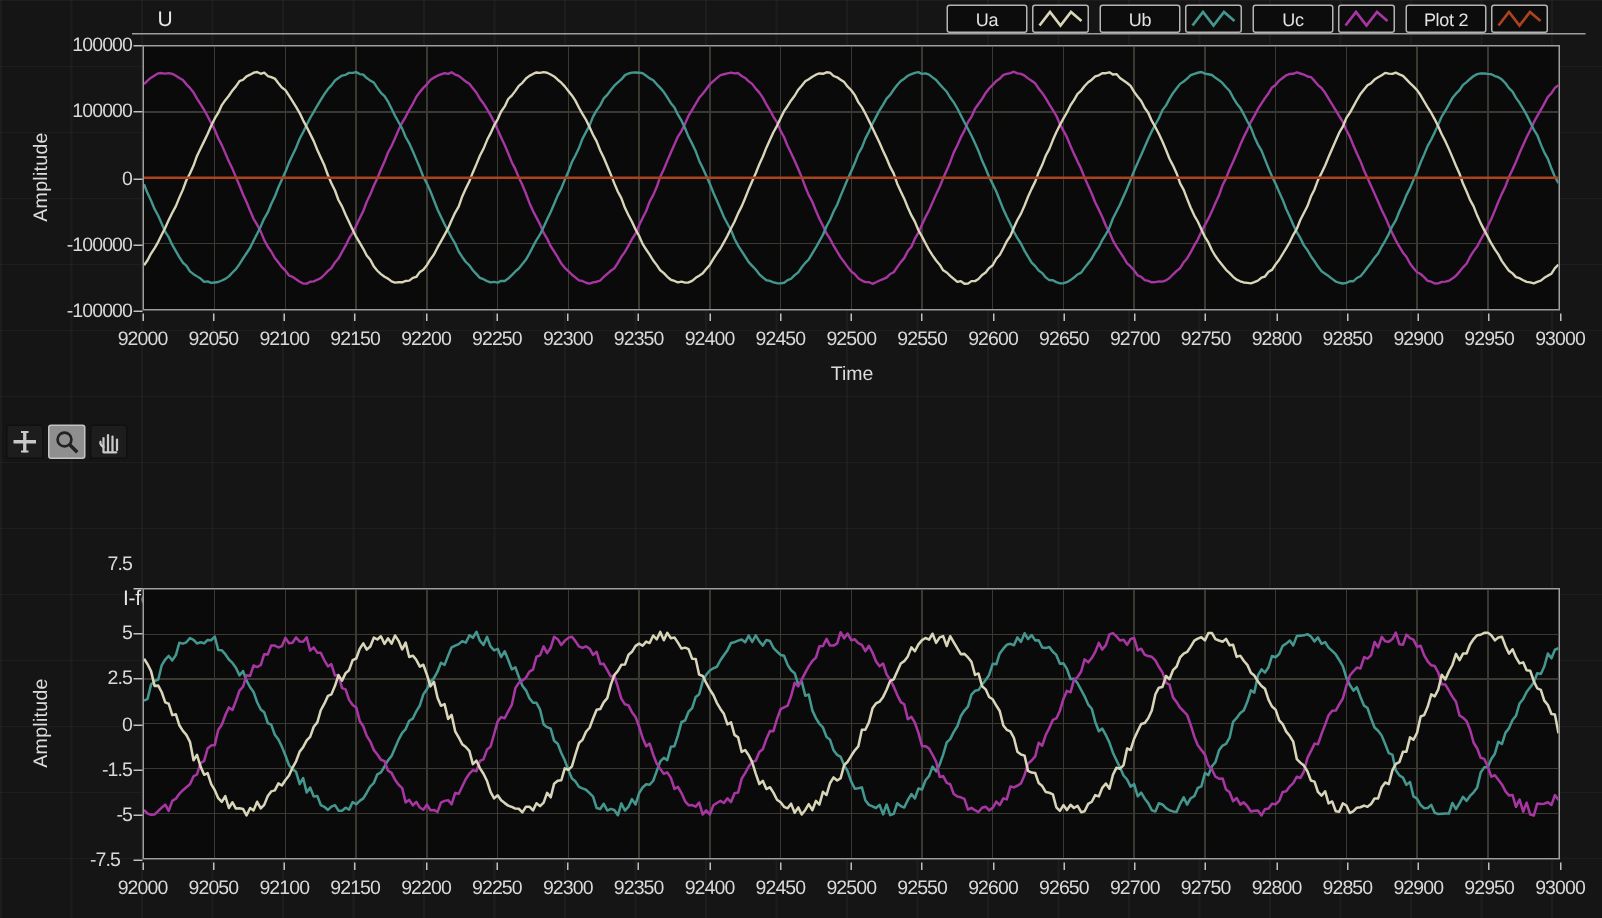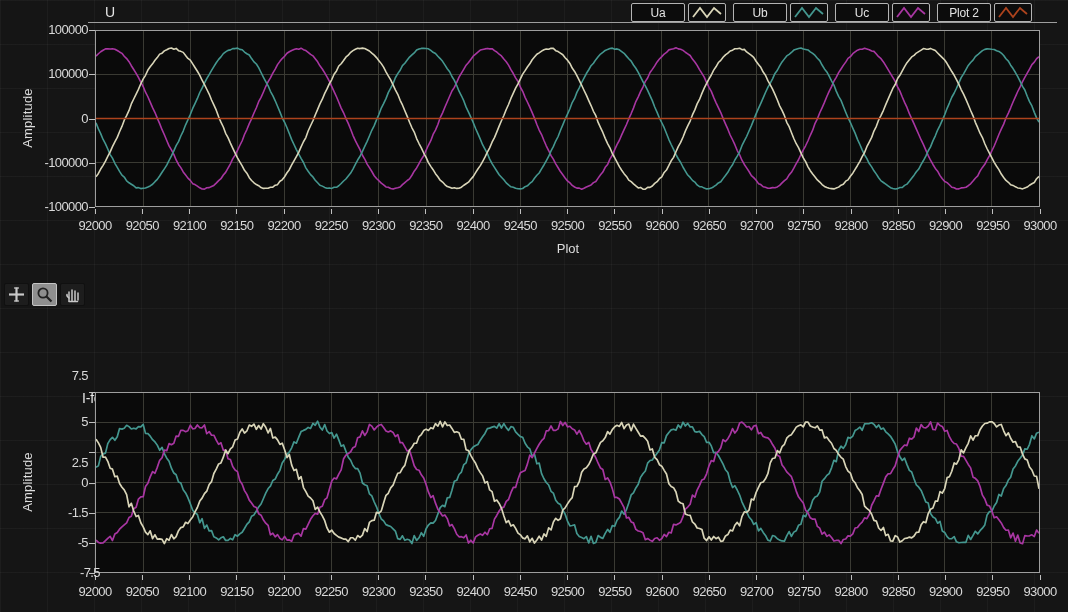--- a/index.html
+++ b/index.html
@@ -123,21 +123,21 @@
           <line x1="0" x2="945" y1="132.75" y2="132.75"></line>
         </g>
         <polyline points="0.0,25.4 2.4,23.0 4.7,21.0 7.1,19.5 9.5,18.1 11.8,17.9 14.2,18.3 16.5,17.9 18.9,18.4 21.3,19.7 23.6,21.2 26.0,22.6 28.3,25.5 30.7,27.9 33.1,31.0 35.4,35.1 37.8,38.9 40.2,42.8 42.5,47.0 44.9,51.7 47.3,56.2 49.6,61.9 52.0,66.5 54.3,71.9 56.7,77.5 59.1,82.5 61.4,88.1 63.8,93.7 66.2,99.8 68.5,104.9 70.9,110.7 73.2,116.2 75.6,120.3 78.0,124.8 80.3,130.4 82.7,135.0 85.0,138.2 87.4,142.6 89.8,145.7 92.1,148.8 94.5,151.1 96.9,154.4 99.2,155.3 101.6,156.9 104.0,158.6 106.3,159.8 108.7,159.9 111.0,158.6 113.4,158.4 115.8,157.3 118.1,156.2 120.5,153.9 122.9,151.3 125.2,149.4 127.6,145.6 129.9,143.0 132.3,138.6 134.7,134.3 137.0,129.4 139.4,125.6 141.8,120.7 144.1,115.8 146.5,111.0 148.8,104.7 151.2,99.7 153.6,93.7 155.9,88.8 158.3,82.9 160.7,77.6 163.0,71.5 165.4,67.1 167.7,61.9 170.1,56.2 172.5,51.3 174.8,47.4 177.2,42.7 179.6,38.6 181.9,34.0 184.3,30.7 186.6,27.9 189.0,25.5 191.4,22.5 193.7,21.0 196.1,19.7 198.4,18.8 200.8,17.9 203.2,18.4 205.5,17.4 207.9,18.9 210.3,19.8 212.6,21.7 215.0,23.7 217.4,25.1 219.7,28.1 222.1,31.2 224.4,35.2 226.8,38.4 229.2,42.3 231.5,46.3 233.9,50.9 236.3,56.2 238.6,61.3 241.0,66.5 243.3,72.0 245.7,78.0 248.1,82.7 250.4,88.3 252.8,93.4 255.2,99.3 257.5,105.5 259.9,110.9 262.2,115.4 264.6,120.0 267.0,125.7 269.3,129.5 271.7,134.7 274.0,138.2 276.4,142.1 278.8,146.4 281.1,149.2 283.5,151.4 285.9,153.9 288.2,155.7 290.6,157.7 292.9,158.1 295.3,159.3 297.7,159.9 300.0,159.0 302.4,158.6 304.8,157.8 307.1,155.4 309.5,153.3 311.9,151.2 314.2,149.6 316.6,145.9 318.9,141.8 321.3,138.5 323.7,134.2 326.0,129.9 328.4,126.2 330.8,120.6 333.1,115.6 335.5,110.9 337.8,104.6 340.2,100.2 342.6,94.6 344.9,87.8 347.3,82.8 349.6,77.1 352.0,71.5 354.4,66.0 356.7,60.7 359.1,57.0 361.5,52.0 363.8,46.7 366.2,42.7 368.6,38.6 370.9,34.6 373.3,31.9 375.6,28.8 378.0,25.5 380.4,23.4 382.7,21.3 385.1,19.3 387.4,18.7 389.8,18.1 392.2,17.6 394.5,18.1 396.9,17.9 399.3,19.9 401.6,21.2 404.0,23.5 406.3,25.2 408.7,28.4 411.1,31.1 413.4,34.5 415.8,39.1 418.2,43.0 420.5,47.4 422.9,51.1 425.3,56.9 427.6,61.0 430.0,67.1 432.3,71.8 434.7,77.0 437.1,82.6 439.4,88.1 441.8,94.6 444.1,100.2 446.5,104.7 448.9,110.8 451.2,116.1 453.6,120.9 456.0,126.1 458.3,129.6 460.7,134.3 463.1,138.3 465.4,142.2 467.8,145.4 470.1,148.6 472.5,151.7 474.9,153.5 477.2,156.2 479.6,157.8 481.9,158.9 484.3,158.9 486.7,160.0 489.0,159.0 491.4,157.8 493.8,156.8 496.1,155.8 498.5,153.4 500.9,152.2 503.2,148.8 505.6,145.4 507.9,142.7 510.3,137.9 512.7,135.0 515.0,129.6 517.4,125.5 519.8,120.0 522.1,114.9 524.5,110.5 526.8,105.1 529.2,99.7 531.6,94.6 533.9,88.9 536.3,83.5 538.6,78.0 541.0,71.4 543.4,66.6 545.7,61.3 548.1,56.7 550.5,50.9 552.8,47.5 555.2,42.0 557.5,38.8 559.9,35.3 562.3,31.3 564.6,28.3 567.0,25.9 569.4,23.3 571.7,21.7 574.1,19.1 576.4,18.5 578.8,18.0 581.2,17.0 583.5,18.1 585.9,18.5 588.3,19.6 590.6,21.5 593.0,23.1 595.4,24.8 597.7,28.4 600.1,31.3 602.4,34.8 604.8,39.0 607.2,42.9 609.5,46.7 611.9,52.2 614.3,56.9 616.6,61.1 619.0,67.1 621.3,72.4 623.7,77.5 626.1,82.5 628.4,88.4 630.8,93.9 633.2,99.3 635.5,105.2 637.9,110.0 640.2,115.0 642.6,120.9 645.0,125.2 647.3,130.7 649.7,135.0 652.0,138.5 654.4,142.1 656.8,146.3 659.1,148.3 661.5,151.0 663.9,154.4 666.2,155.3 668.6,157.5 670.9,158.1 673.3,159.0 675.7,158.9 678.0,158.4 680.4,158.5 682.8,157.7 685.1,156.1 687.5,153.6 689.9,151.3 692.2,149.5 694.6,145.5 696.9,142.9 699.3,138.7 701.7,134.1 704.0,130.2 706.4,124.9 708.8,120.3 711.1,116.1 713.5,111.0 715.8,105.5 718.2,100.3 720.6,93.4 722.9,88.9 725.3,82.7 727.6,77.7 730.0,72.2 732.4,66.3 734.7,61.0 737.1,56.2 739.5,50.8 741.8,46.8 744.2,42.1 746.6,38.4 748.9,34.8 751.3,31.5 753.6,27.6 756.0,26.0 758.4,23.0 760.7,21.2 763.1,19.4 765.5,18.5 767.8,18.4 770.2,17.5 772.5,18.2 774.9,18.9 777.3,20.2 779.6,20.6 782.0,23.2 784.3,26.0 786.7,28.0 789.1,31.3 791.4,35.1 793.8,39.1 796.2,43.1 798.5,47.0 800.9,50.9 803.3,56.5 805.6,60.8 808.0,66.8 810.3,72.2 812.7,77.3 815.1,83.6 817.4,88.7 819.8,94.0 822.1,99.2 824.5,104.7 826.9,110.2 829.2,114.9 831.6,120.5 834.0,126.0 836.3,130.7 838.7,135.0 841.1,139.0 843.4,141.8 845.8,146.3 848.1,149.4 850.5,152.2 852.9,153.4 855.2,155.5 857.6,158.0 860.0,158.6 862.3,159.8 864.7,159.7 867.0,158.7 869.4,158.5 871.8,158.0 874.1,156.5 876.5,154.6 878.9,151.8 881.2,148.9 883.6,146.5 885.9,141.8 888.3,138.0 890.7,134.8 893.0,130.3 895.4,126.0 897.8,121.1 900.1,116.3 902.5,110.5 904.8,104.7 907.2,99.2 909.6,94.2 911.9,88.0 914.3,83.0 916.6,77.7 919.0,71.8 921.4,66.4 923.7,61.2 926.1,56.5 928.5,51.2 930.8,46.9 933.2,42.7 935.5,38.5 937.9,34.0 940.3,31.5 942.6,27.9 945.0,26.0" fill="none" stroke="#a836a2" stroke-width="1.6" stroke-linejoin="round"></polyline>
         <polyline points="0.0,92.8 2.4,99.0 4.7,103.8 7.1,109.7 9.5,114.1 11.8,119.3 14.2,125.0 16.5,128.6 18.9,133.8 21.3,138.0 23.6,142.0 26.0,145.8 28.3,147.7 30.7,151.6 33.1,153.5 35.4,155.0 37.8,156.5 40.2,158.7 42.5,158.4 44.9,159.4 47.3,159.1 49.6,158.8 52.0,157.8 54.3,156.7 56.7,155.0 59.1,152.4 61.4,150.1 63.8,146.7 66.2,142.9 68.5,139.4 70.9,135.7 73.2,131.0 75.6,126.3 78.0,121.3 80.3,116.0 82.7,111.9 85.0,106.2 87.4,101.2 89.8,94.9 92.1,89.9 94.5,84.5 96.9,78.3 99.2,73.4 101.6,68.2 104.0,62.2 106.3,57.8 108.7,52.8 111.0,48.2 113.4,44.1 115.8,39.8 118.1,36.0 120.5,32.1 122.9,28.7 125.2,26.2 127.6,22.9 129.9,21.2 132.3,19.6 134.7,19.1 137.0,17.8 139.4,17.8 141.8,17.3 144.1,18.6 146.5,19.0 148.8,21.3 151.2,23.0 153.6,24.3 155.9,27.9 158.3,31.2 160.7,33.4 163.0,37.1 165.4,42.0 167.7,46.7 170.1,51.1 172.5,55.4 174.8,61.0 177.2,65.3 179.6,70.6 181.9,76.1 184.3,81.8 186.6,87.8 189.0,92.3 191.4,97.8 193.7,103.7 196.1,109.9 198.4,114.8 200.8,119.9 203.2,124.5 205.5,128.8 207.9,133.0 210.3,138.4 212.6,141.9 215.0,145.3 217.4,147.6 219.7,150.9 222.1,153.5 224.4,156.0 226.8,156.9 229.2,158.2 231.5,159.1 233.9,158.7 236.3,159.2 238.6,158.0 241.0,158.1 243.3,156.5 245.7,154.2 248.1,151.7 250.4,149.7 252.8,146.7 255.2,143.7 257.5,139.6 259.9,134.8 262.2,130.5 264.6,126.7 267.0,121.7 269.3,116.7 271.7,111.6 274.0,106.2 276.4,100.4 278.8,95.7 281.1,89.9 283.5,84.4 285.9,77.9 288.2,73.5 290.6,68.4 292.9,62.3 295.3,57.7 297.7,53.2 300.0,47.3 302.4,43.1 304.8,39.7 307.1,35.0 309.5,32.6 311.9,29.3 314.2,26.4 316.6,24.2 318.9,22.2 321.3,19.3 323.7,18.2 326.0,17.6 328.4,17.5 330.8,17.7 333.1,18.0 335.5,19.7 337.8,21.5 340.2,22.8 342.6,25.5 344.9,27.9 347.3,30.7 349.6,34.3 352.0,38.2 354.4,41.2 356.7,46.0 359.1,50.0 361.5,55.1 363.8,60.9 366.2,65.5 368.6,70.7 370.9,77.0 373.3,82.0 375.6,87.1 378.0,92.5 380.4,98.6 382.7,103.8 385.1,109.4 387.4,115.0 389.8,119.5 392.2,123.9 394.5,129.6 396.9,134.2 399.3,138.0 401.6,141.6 404.0,145.4 406.3,147.9 408.7,150.4 411.1,153.6 413.4,155.7 415.8,157.6 418.2,158.0 420.5,159.1 422.9,159.6 425.3,159.7 427.6,159.3 430.0,157.5 432.3,156.6 434.7,154.2 437.1,152.3 439.4,148.9 441.8,145.9 444.1,143.6 446.5,139.5 448.9,135.5 451.2,131.3 453.6,126.9 456.0,121.2 458.3,117.0 460.7,111.3 463.1,106.7 465.4,100.7 467.8,95.0 470.1,89.3 472.5,84.1 474.9,78.6 477.2,72.4 479.6,68.2 481.9,62.1 484.3,57.5 486.7,52.1 489.0,47.6 491.4,43.0 493.8,39.2 496.1,35.1 498.5,32.6 500.9,29.0 503.2,26.0 505.6,23.3 507.9,21.7 510.3,19.7 512.7,18.6 515.0,17.8 517.4,17.3 519.8,18.5 522.1,18.1 524.5,19.0 526.8,20.8 529.2,22.6 531.6,25.4 533.9,28.0 536.3,30.5 538.6,34.4 541.0,37.7 543.4,41.8 545.7,46.4 548.1,51.1 550.5,55.6 552.8,60.0 555.2,65.3 557.5,70.4 559.9,76.9 562.3,82.3 564.6,88.0 567.0,92.8 569.4,97.8 571.7,103.7 574.1,109.8 576.4,114.8 578.8,119.7 581.2,125.1 583.5,129.2 585.9,133.0 588.3,137.8 590.6,141.7 593.0,145.7 595.4,148.1 597.7,151.1 600.1,152.8 602.4,155.7 604.8,157.5 607.2,157.6 609.5,158.9 611.9,159.7 614.3,159.6 616.6,158.9 619.0,157.5 621.3,155.8 623.7,153.7 626.1,152.5 628.4,149.3 630.8,146.1 633.2,142.9 635.5,138.7 637.9,135.3 640.2,130.5 642.6,126.6 645.0,122.2 647.3,116.0 649.7,111.2 652.0,106.7 654.4,101.2 656.8,95.7 659.1,89.9 661.5,83.8 663.9,78.3 666.2,73.2 668.6,67.6 670.9,62.2 673.3,57.1 675.7,52.6 678.0,48.4 680.4,42.9 682.8,39.7 685.1,35.3 687.5,31.3 689.9,28.2 692.2,25.2 694.6,23.6 696.9,21.7 699.3,19.3 701.7,18.4 704.0,17.7 706.4,17.2 708.8,18.3 711.1,18.7 713.5,19.2 715.8,21.1 718.2,22.7 720.6,24.7 722.9,27.5 725.3,30.0 727.6,34.4 730.0,38.4 732.4,41.4 734.7,45.7 737.1,50.4 739.5,54.7 741.8,60.8 744.2,66.1 746.6,70.2 748.9,76.1 751.3,82.2 753.6,87.7 756.0,92.6 758.4,98.2 760.7,103.3 763.1,109.6 765.5,114.8 767.8,120.2 770.2,125.2 772.5,129.1 774.9,134.1 777.3,137.4 779.6,141.4 782.0,144.8 784.3,148.4 786.7,151.6 789.1,153.2 791.4,154.8 793.8,156.7 796.2,158.5 798.5,159.3 800.9,159.8 803.3,159.4 805.6,158.3 808.0,158.3 810.3,156.1 812.7,154.9 815.1,152.0 817.4,148.9 819.8,145.8 822.1,142.4 824.5,139.6 826.9,134.9 829.2,131.0 831.6,126.5 834.0,121.1 836.3,117.2 838.7,111.1 841.1,106.0 843.4,100.2 845.8,95.5 848.1,90.1 850.5,84.7 852.9,78.2 855.2,72.9 857.6,67.0 860.0,62.7 862.3,57.9 864.7,52.5 867.0,47.2 869.4,43.3 871.8,39.0 874.1,34.8 876.5,31.8 878.9,29.4 881.2,25.9 883.6,24.0 885.9,21.9 888.3,19.9 890.7,18.6 893.0,18.1 895.4,18.2 897.8,18.5 900.1,18.7 902.5,19.9 904.8,20.7 907.2,22.3 909.6,24.8 911.9,28.1 914.3,30.4 916.6,34.6 919.0,38.0 921.4,42.0 923.7,46.1 926.1,51.0 928.5,56.0 930.8,59.7 933.2,66.0 935.5,71.4 937.9,75.8 940.3,82.3 942.6,87.9 945.0,92.2" fill="none" stroke="#44978f" stroke-width="1.6" stroke-linejoin="round"></polyline>
         <polyline points="0.0,147.5 2.4,144.1 4.7,139.6 7.1,135.9 9.5,131.7 11.8,126.9 14.2,122.2 16.5,117.0 18.9,112.1 21.3,107.6 23.6,101.9 26.0,96.5 28.3,90.2 30.7,85.6 33.1,80.3 35.4,73.8 37.8,68.8 40.2,63.8 42.5,59.0 44.9,53.4 47.3,48.5 49.6,44.8 52.0,39.5 54.3,36.2 56.7,33.2 59.1,29.6 61.4,26.9 63.8,23.4 66.2,22.4 68.5,20.1 70.9,19.0 73.2,17.7 75.6,17.2 78.0,18.4 80.3,17.6 82.7,19.9 85.0,20.6 87.4,21.6 89.8,24.8 92.1,27.7 94.5,29.4 96.9,33.2 99.2,36.9 101.6,40.7 104.0,44.9 106.3,49.8 108.7,54.3 111.0,58.9 113.4,63.8 115.8,69.8 118.1,74.8 120.5,80.1 122.9,86.8 125.2,92.2 127.6,97.1 129.9,103.5 132.3,107.8 134.7,113.4 137.0,118.4 139.4,123.5 141.8,128.4 144.1,132.3 146.5,136.4 148.8,140.9 151.2,143.8 153.6,148.4 155.9,151.2 158.3,153.5 160.7,155.3 163.0,156.5 165.4,158.4 167.7,159.2 170.1,159.0 172.5,159.0 174.8,158.1 177.2,157.9 179.6,156.0 181.9,155.4 184.3,152.0 186.6,150.5 189.0,147.4 191.4,143.4 193.7,140.3 196.1,135.5 198.4,131.4 200.8,127.0 203.2,122.5 205.5,117.2 207.9,112.0 210.3,107.8 212.6,101.1 215.0,95.8 217.4,90.8 219.7,84.9 222.1,79.3 224.4,73.7 226.8,69.0 229.2,63.1 231.5,58.6 233.9,53.2 236.3,49.1 238.6,43.8 241.0,40.4 243.3,35.4 245.7,33.1 248.1,29.9 250.4,26.5 252.8,24.5 255.2,21.6 257.5,19.8 259.9,18.5 262.2,17.5 264.6,17.8 267.0,17.3 269.3,17.7 271.7,18.9 274.0,20.2 276.4,22.4 278.8,24.4 281.1,26.9 283.5,30.0 285.9,33.0 288.2,36.5 290.6,41.3 292.9,45.4 295.3,49.4 297.7,54.5 300.0,59.5 302.4,64.0 304.8,70.1 307.1,74.8 309.5,80.6 311.9,86.4 314.2,92.3 316.6,97.9 318.9,102.2 321.3,108.8 323.7,113.8 326.0,118.2 328.4,123.4 330.8,127.8 333.1,133.1 335.5,136.9 337.8,140.3 340.2,144.3 342.6,147.4 344.9,150.9 347.3,152.8 349.6,155.3 352.0,157.3 354.4,158.1 356.7,159.1 359.1,158.6 361.5,159.2 363.8,159.1 366.2,158.0 368.6,156.0 370.9,154.5 373.3,152.9 375.6,150.0 378.0,147.3 380.4,143.2 382.7,139.6 385.1,136.2 387.4,132.1 389.8,127.6 392.2,122.6 394.5,118.2 396.9,112.5 399.3,107.8 401.6,102.3 404.0,96.2 406.3,90.8 408.7,85.5 411.1,79.4 413.4,74.3 415.8,68.2 418.2,62.9 420.5,57.8 422.9,53.5 425.3,48.4 427.6,43.6 430.0,40.1 432.3,36.4 434.7,33.2 437.1,29.1 439.4,26.4 441.8,23.5 444.1,22.1 446.5,20.4 448.9,19.0 451.2,18.2 453.6,18.4 456.0,17.4 458.3,17.6 460.7,19.9 463.1,20.8 465.4,22.4 467.8,24.0 470.1,27.1 472.5,29.5 474.9,32.8 477.2,37.5 479.6,40.9 481.9,45.2 484.3,50.0 486.7,54.9 489.0,59.9 491.4,64.9 493.8,70.4 496.1,75.4 498.5,81.2 500.9,85.7 503.2,92.5 505.6,97.7 507.9,102.6 510.3,108.6 512.7,113.9 515.0,118.1 517.4,123.9 519.8,128.2 522.1,132.7 524.5,137.2 526.8,140.8 529.2,144.3 531.6,147.1 533.9,150.9 536.3,152.4 538.6,154.6 541.0,156.7 543.4,158.7 545.7,158.2 548.1,160.0 550.5,159.9 552.8,158.2 555.2,158.2 557.5,156.8 559.9,154.1 562.3,152.4 564.6,149.4 567.0,147.5 569.4,143.1 571.7,140.6 574.1,136.0 576.4,131.3 578.8,127.8 581.2,122.1 583.5,117.0 585.9,112.7 588.3,107.2 590.6,101.3 593.0,96.0 595.4,91.1 597.7,84.9 600.1,79.8 602.4,73.7 604.8,69.2 607.2,63.1 609.5,57.8 611.9,52.9 614.3,48.5 616.6,44.5 619.0,39.6 621.3,36.2 623.7,31.9 626.1,29.7 628.4,26.6 630.8,24.1 633.2,22.4 635.5,20.2 637.9,19.4 640.2,18.0 642.6,18.0 645.0,17.4 647.3,18.9 649.7,18.6 652.0,21.2 654.4,22.9 656.8,24.6 659.1,26.6 661.5,30.6 663.9,33.9 666.2,36.7 668.6,41.5 670.9,44.7 673.3,50.2 675.7,54.4 678.0,58.8 680.4,64.1 682.8,69.8 685.1,75.7 687.5,80.3 689.9,85.6 692.2,92.3 694.6,96.7 696.9,102.7 699.3,108.7 701.7,114.0 704.0,118.0 706.4,123.3 708.8,128.4 711.1,132.1 713.5,137.4 715.8,141.3 718.2,144.7 720.6,147.7 722.9,150.6 725.3,152.8 727.6,155.3 730.0,157.2 732.4,158.3 734.7,159.1 737.1,159.4 739.5,159.7 741.8,158.9 744.2,157.9 746.6,155.9 748.9,155.1 751.3,151.9 753.6,150.6 756.0,146.9 758.4,143.8 760.7,139.9 763.1,136.0 765.5,131.8 767.8,127.0 770.2,122.9 772.5,117.0 774.9,112.3 777.3,107.6 779.6,101.2 782.0,96.4 784.3,90.1 786.7,85.3 789.1,80.2 791.4,74.5 793.8,68.9 796.2,63.4 798.5,58.1 800.9,54.1 803.3,48.1 805.6,44.8 808.0,40.4 810.3,36.1 812.7,32.0 815.1,29.0 817.4,26.2 819.8,24.7 822.1,22.3 824.5,20.8 826.9,19.4 829.2,17.8 831.6,18.3 834.0,18.5 836.3,17.6 838.7,18.8 841.1,19.8 843.4,22.2 845.8,24.7 848.1,26.9 850.5,29.4 852.9,32.9 855.2,36.9 857.6,41.0 860.0,44.8 862.3,49.1 864.7,54.0 867.0,59.2 869.4,63.9 871.8,69.2 874.1,74.6 876.5,80.4 878.9,85.8 881.2,92.4 883.6,97.8 885.9,103.4 888.3,107.8 890.7,114.0 893.0,119.1 895.4,123.8 897.8,128.4 900.1,132.8 902.5,136.8 904.8,140.2 907.2,144.7 909.6,148.1 911.9,151.2 914.3,153.0 916.6,155.5 919.0,156.2 921.4,157.6 923.7,158.7 926.1,159.1 928.5,159.7 930.8,158.7 933.2,157.9 935.5,156.0 937.9,154.5 940.3,153.2 942.6,149.4 945.0,147.1" fill="none" stroke="#d9d5b8" stroke-width="1.6" stroke-linejoin="round"></polyline>
         <polyline points="0.0,88.5 2.4,88.5 4.7,88.5 7.1,88.5 9.5,88.5 11.8,88.5 14.2,88.5 16.5,88.5 18.9,88.5 21.3,88.5 23.6,88.5 26.0,88.5 28.3,88.5 30.7,88.5 33.1,88.5 35.4,88.5 37.8,88.5 40.2,88.5 42.5,88.5 44.9,88.5 47.3,88.5 49.6,88.5 52.0,88.5 54.3,88.5 56.7,88.5 59.1,88.5 61.4,88.5 63.8,88.5 66.2,88.5 68.5,88.5 70.9,88.5 73.2,88.5 75.6,88.5 78.0,88.5 80.3,88.5 82.7,88.5 85.0,88.5 87.4,88.5 89.8,88.5 92.1,88.5 94.5,88.5 96.9,88.5 99.2,88.5 101.6,88.5 104.0,88.5 106.3,88.5 108.7,88.5 111.0,88.5 113.4,88.5 115.8,88.5 118.1,88.5 120.5,88.5 122.9,88.5 125.2,88.5 127.6,88.5 129.9,88.5 132.3,88.5 134.7,88.5 137.0,88.5 139.4,88.5 141.8,88.5 144.1,88.5 146.5,88.5 148.8,88.5 151.2,88.5 153.6,88.5 155.9,88.5 158.3,88.5 160.7,88.5 163.0,88.5 165.4,88.5 167.7,88.5 170.1,88.5 172.5,88.5 174.8,88.5 177.2,88.5 179.6,88.5 181.9,88.5 184.3,88.5 186.6,88.5 189.0,88.5 191.4,88.5 193.7,88.5 196.1,88.5 198.4,88.5 200.8,88.5 203.2,88.5 205.5,88.5 207.9,88.5 210.3,88.5 212.6,88.5 215.0,88.5 217.4,88.5 219.7,88.5 222.1,88.5 224.4,88.5 226.8,88.5 229.2,88.5 231.5,88.5 233.9,88.5 236.3,88.5 238.6,88.5 241.0,88.5 243.3,88.5 245.7,88.5 248.1,88.5 250.4,88.5 252.8,88.5 255.2,88.5 257.5,88.5 259.9,88.5 262.2,88.5 264.6,88.5 267.0,88.5 269.3,88.5 271.7,88.5 274.0,88.5 276.4,88.5 278.8,88.5 281.1,88.5 283.5,88.5 285.9,88.5 288.2,88.5 290.6,88.5 292.9,88.5 295.3,88.5 297.7,88.5 300.0,88.5 302.4,88.5 304.8,88.5 307.1,88.5 309.5,88.5 311.9,88.5 314.2,88.5 316.6,88.5 318.9,88.5 321.3,88.5 323.7,88.5 326.0,88.5 328.4,88.5 330.8,88.5 333.1,88.5 335.5,88.5 337.8,88.5 340.2,88.5 342.6,88.5 344.9,88.5 347.3,88.5 349.6,88.5 352.0,88.5 354.4,88.5 356.7,88.5 359.1,88.5 361.5,88.5 363.8,88.5 366.2,88.5 368.6,88.5 370.9,88.5 373.3,88.5 375.6,88.5 378.0,88.5 380.4,88.5 382.7,88.5 385.1,88.5 387.4,88.5 389.8,88.5 392.2,88.5 394.5,88.5 396.9,88.5 399.3,88.5 401.6,88.5 404.0,88.5 406.3,88.5 408.7,88.5 411.1,88.5 413.4,88.5 415.8,88.5 418.2,88.5 420.5,88.5 422.9,88.5 425.3,88.5 427.6,88.5 430.0,88.5 432.3,88.5 434.7,88.5 437.1,88.5 439.4,88.5 441.8,88.5 444.1,88.5 446.5,88.5 448.9,88.5 451.2,88.5 453.6,88.5 456.0,88.5 458.3,88.5 460.7,88.5 463.1,88.5 465.4,88.5 467.8,88.5 470.1,88.5 472.5,88.5 474.9,88.5 477.2,88.5 479.6,88.5 481.9,88.5 484.3,88.5 486.7,88.5 489.0,88.5 491.4,88.5 493.8,88.5 496.1,88.5 498.5,88.5 500.9,88.5 503.2,88.5 505.6,88.5 507.9,88.5 510.3,88.5 512.7,88.5 515.0,88.5 517.4,88.5 519.8,88.5 522.1,88.5 524.5,88.5 526.8,88.5 529.2,88.5 531.6,88.5 533.9,88.5 536.3,88.5 538.6,88.5 541.0,88.5 543.4,88.5 545.7,88.5 548.1,88.5 550.5,88.5 552.8,88.5 555.2,88.5 557.5,88.5 559.9,88.5 562.3,88.5 564.6,88.5 567.0,88.5 569.4,88.5 571.7,88.5 574.1,88.5 576.4,88.5 578.8,88.5 581.2,88.5 583.5,88.5 585.9,88.5 588.3,88.5 590.6,88.5 593.0,88.5 595.4,88.5 597.7,88.5 600.1,88.5 602.4,88.5 604.8,88.5 607.2,88.5 609.5,88.5 611.9,88.5 614.3,88.5 616.6,88.5 619.0,88.5 621.3,88.5 623.7,88.5 626.1,88.5 628.4,88.5 630.8,88.5 633.2,88.5 635.5,88.5 637.9,88.5 640.2,88.5 642.6,88.5 645.0,88.5 647.3,88.5 649.7,88.5 652.0,88.5 654.4,88.5 656.8,88.5 659.1,88.5 661.5,88.5 663.9,88.5 666.2,88.5 668.6,88.5 670.9,88.5 673.3,88.5 675.7,88.5 678.0,88.5 680.4,88.5 682.8,88.5 685.1,88.5 687.5,88.5 689.9,88.5 692.2,88.5 694.6,88.5 696.9,88.5 699.3,88.5 701.7,88.5 704.0,88.5 706.4,88.5 708.8,88.5 711.1,88.5 713.5,88.5 715.8,88.5 718.2,88.5 720.6,88.5 722.9,88.5 725.3,88.5 727.6,88.5 730.0,88.5 732.4,88.5 734.7,88.5 737.1,88.5 739.5,88.5 741.8,88.5 744.2,88.5 746.6,88.5 748.9,88.5 751.3,88.5 753.6,88.5 756.0,88.5 758.4,88.5 760.7,88.5 763.1,88.5 765.5,88.5 767.8,88.5 770.2,88.5 772.5,88.5 774.9,88.5 777.3,88.5 779.6,88.5 782.0,88.5 784.3,88.5 786.7,88.5 789.1,88.5 791.4,88.5 793.8,88.5 796.2,88.5 798.5,88.5 800.9,88.5 803.3,88.5 805.6,88.5 808.0,88.5 810.3,88.5 812.7,88.5 815.1,88.5 817.4,88.5 819.8,88.5 822.1,88.5 824.5,88.5 826.9,88.5 829.2,88.5 831.6,88.5 834.0,88.5 836.3,88.5 838.7,88.5 841.1,88.5 843.4,88.5 845.8,88.5 848.1,88.5 850.5,88.5 852.9,88.5 855.2,88.5 857.6,88.5 860.0,88.5 862.3,88.5 864.7,88.5 867.0,88.5 869.4,88.5 871.8,88.5 874.1,88.5 876.5,88.5 878.9,88.5 881.2,88.5 883.6,88.5 885.9,88.5 888.3,88.5 890.7,88.5 893.0,88.5 895.4,88.5 897.8,88.5 900.1,88.5 902.5,88.5 904.8,88.5 907.2,88.5 909.6,88.5 911.9,88.5 914.3,88.5 916.6,88.5 919.0,88.5 921.4,88.5 923.7,88.5 926.1,88.5 928.5,88.5 930.8,88.5 933.2,88.5 935.5,88.5 937.9,88.5 940.3,88.5 942.6,88.5 945.0,88.5" fill="none" stroke="#ad431d" stroke-width="1.6" stroke-linejoin="round"></polyline>
       </svg>
   </div>
 
   <div class="axis-title-y" style="left:27px;top:118px;">Amplitude</div>
-  <div class="axis-title-x" style="left:528px;top:241px;">Plot</div>
+  <div class="axis-title-x" style="left:528px;top:241px;">Time</div>
 
   <div class="toolbar" id="toolbar">
       <button class="tool-btn">
         <svg width="19" height="17" viewBox="0 0 19 17">
           <g stroke="#c9c9c9" stroke-width="2.2" fill="none">
             <line x1="9.5" y1="1.5" x2="9.5" y2="15.5"></line>
             <line x1="2" y1="8.5" x2="17" y2="8.5"></line>
           </g>
           <g stroke="#c9c9c9" stroke-width="1.2">
             <line x1="7" y1="2" x2="12" y2="2"></line>
@@ -298,23 +298,23 @@
       <div class="tick-label-x" style="left: 920.5px; top: 584px;">92900</div>
       <div class="tick-dash-x" style="left: 992.25px; top: 575px;"></div>
       <div class="tick-label-x" style="left: 967.75px; top: 584px;">92950</div>
       <div class="tick-dash-x" style="left: 1039.5px; top: 575px;"></div>
       <div class="tick-label-x" style="left: 1015px; top: 584px;">93000</div>
       <div class="tick-dash-y" style="left: 89px; top: 392px;"></div>
       <div class="tick-label-y" style="left: 26px; top: 368px;">7.5</div>
       <div class="tick-dash-y" style="left: 89px; top: 422.167px;"></div>
       <div class="tick-label-y" style="left: 26px; top: 414.167px;">5</div>
       <div class="tick-dash-y" style="left: 89px; top: 452.333px;"></div>
-      <div class="tick-label-y" style="left: 26px; top: 444.333px; margin-top: 11px;">2.5</div>
+      <div class="tick-label-y" style="left: 26px; top: 444.333px;">2.5</div>
       <div class="tick-dash-y" style="left: 89px; top: 482.5px;"></div>
       <div class="tick-label-y" style="left: 26px; top: 474.5px;">0</div>
       <div class="tick-dash-y" style="left: 89px; top: 512.667px;"></div>
       <div class="tick-label-y" style="left: 26px; top: 504.667px;">-1.5</div>
       <div class="tick-dash-y" style="left: 89px; top: 542.833px;"></div>
       <div class="tick-label-y" style="left: 26px; top: 534.833px;">-5</div>
       <div class="tick-dash-y" style="left: 89px; top: 573px;"></div>
-      <div class="tick-label-y" style="left: 38px; top: 565px;">-7.5</div>
+      <div class="tick-label-y" style="left: 18px; top: 565px;">-7.5</div>
     </div>
 </div>
 
 </body></html>

